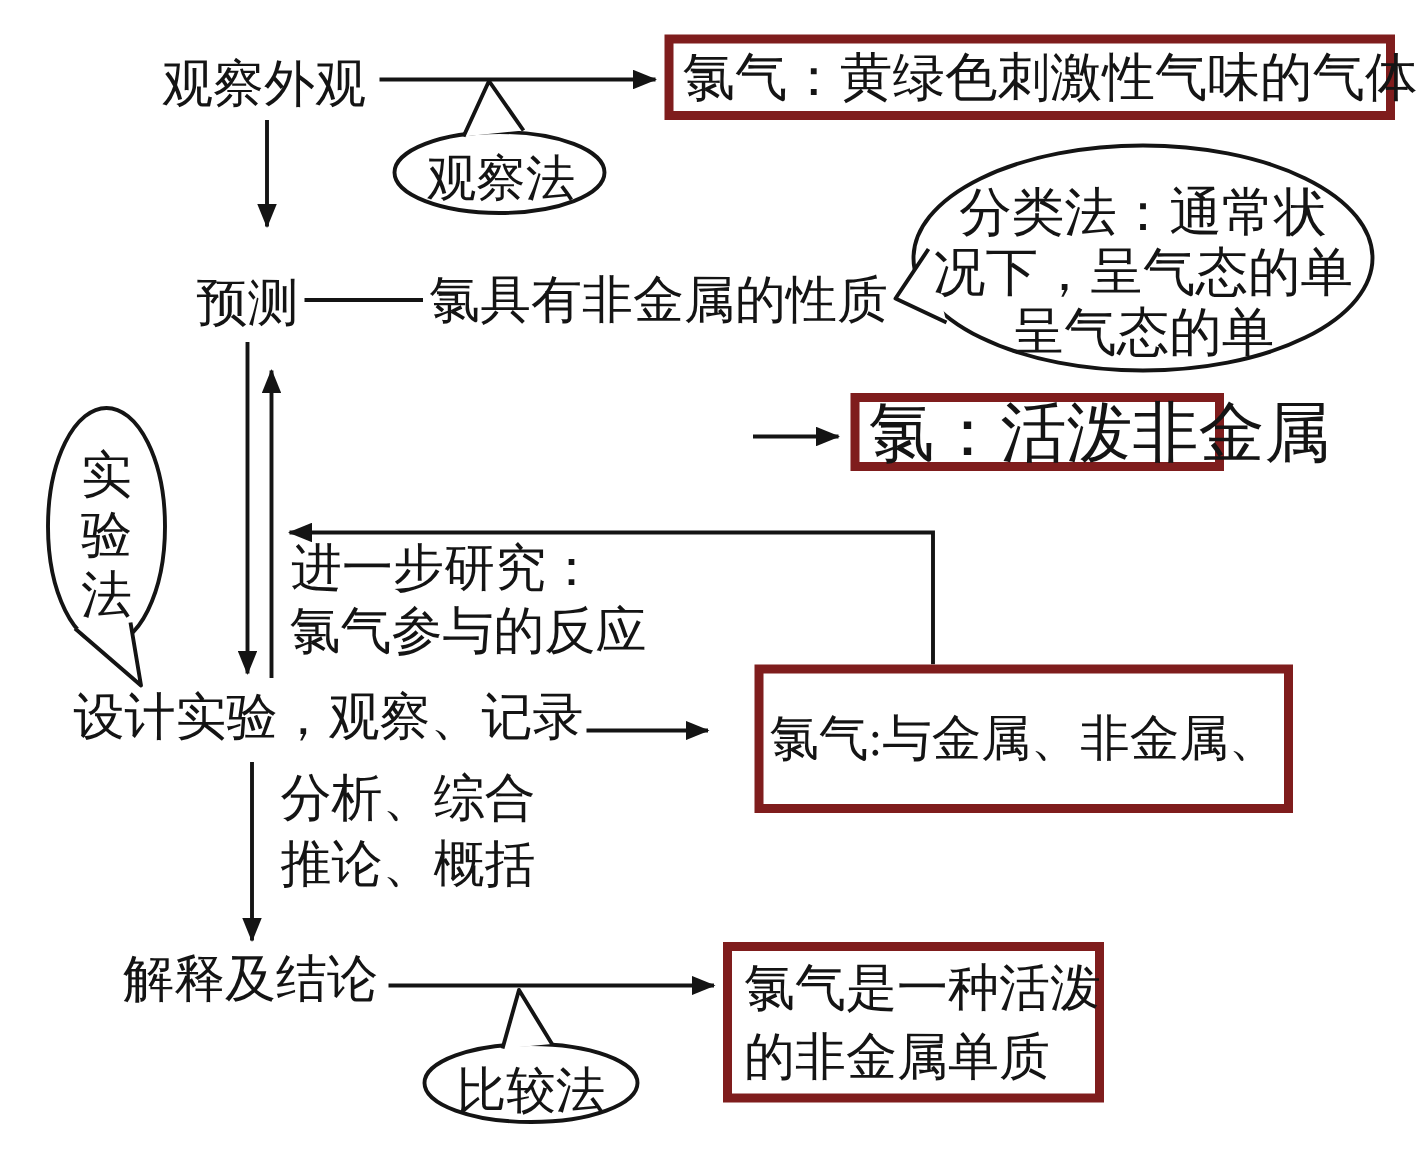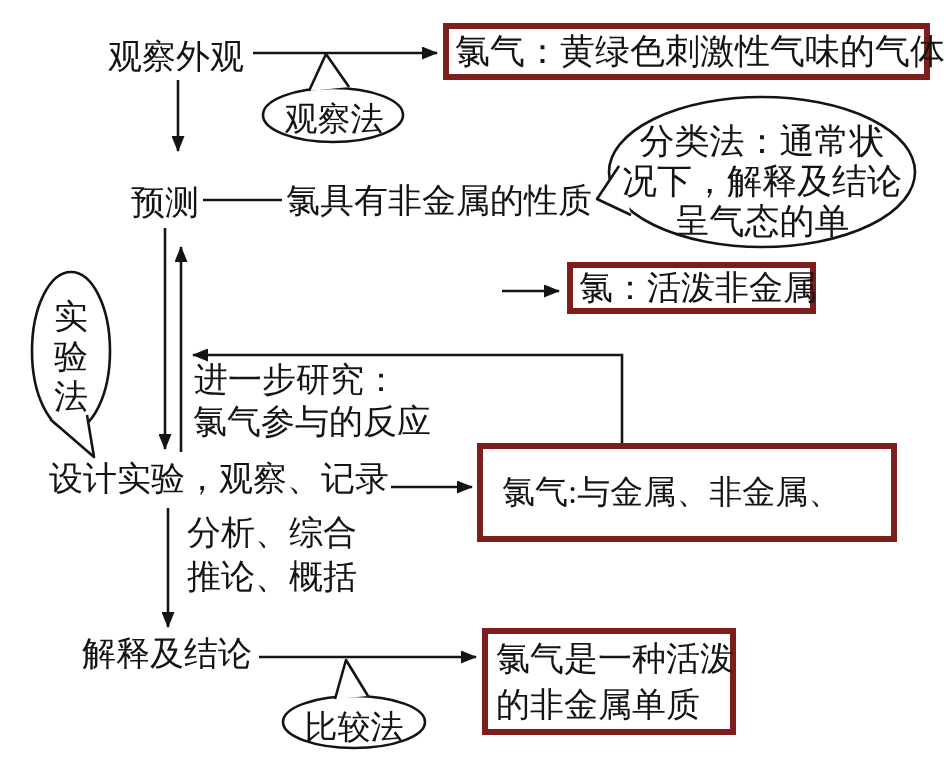--- a/index.html
+++ b/index.html
@@ -79,36 +79,36 @@
   <div class="label" style="left:49px;top:459px;">设计实验，观察、记录</div>
   <div class="label" style="left:187px;top:513px;">分析、综合</div>
   <div class="label" style="left:187px;top:557px;">推论、概括</div>
   <div class="label" style="left:82px;top:634px;">解释及结论</div>
 
   <div class="box" style="left:443px;top:23px;width:487px;height:57px;padding:0 6px;">
     <div class="bline" style="font-size:35px;">氯气：黄绿色刺激性气味的气体</div>
   </div>
 
   <div class="box" style="left:567px;top:262px;width:249px;height:52px;padding:0 6px;">
-    <div class="bline" style="font-size:34px;">氯：活泼非金属</div>
+    <div class="bline" style="font-size:44px;">氯：活泼非金属</div>
   </div>
 
-  <div class="box" style="left:477px;top:443px;width:420px;height:99px;padding:0 19px;">
+  <div class="box" style="left:503px;top:443px;width:359px;height:99px;padding:0 4px;">
     <div class="bline" style="font-size:33px;">氯气:与金属、非金属、</div>
   </div>
 
   <div class="box" style="left:482px;top:628px;width:254px;height:107px;padding:0 8px;">
     <div class="bline" style="font-size:34px;">氯气是一种活泼</div>
     <div class="bline" style="font-size:34px;">的非金属单质</div>
   </div>
 
   <div class="bubble-text" style="left:268px;top:97px;width:132px;font-size:33px;">观察法</div>
 
   <div class="bubble-text" style="left:612px;top:118px;width:300px;font-size:35px;">分类法：通常状</div>
-  <div class="bubble-text" style="left:612px;top:158px;width:300px;font-size:35px;">况下，解释及结论</div>
+  <div class="bubble-text" style="left:612px;top:158px;width:300px;font-size:35px;">况下，呈气态的单</div>
   <div class="bubble-text" style="left:612px;top:198px;width:300px;font-size:35px;">呈气态的单</div>
 
   <div class="bubble-text" style="left:52px;top:294px;width:38px;font-size:34px;">实</div>
   <div class="bubble-text" style="left:52px;top:334px;width:38px;font-size:34px;">验</div>
   <div class="bubble-text" style="left:52px;top:374px;width:38px;font-size:34px;">法</div>
 
   <div class="bubble-text" style="left:288px;top:705px;width:132px;font-size:33px;">比较法</div>
 
 </div>
 

